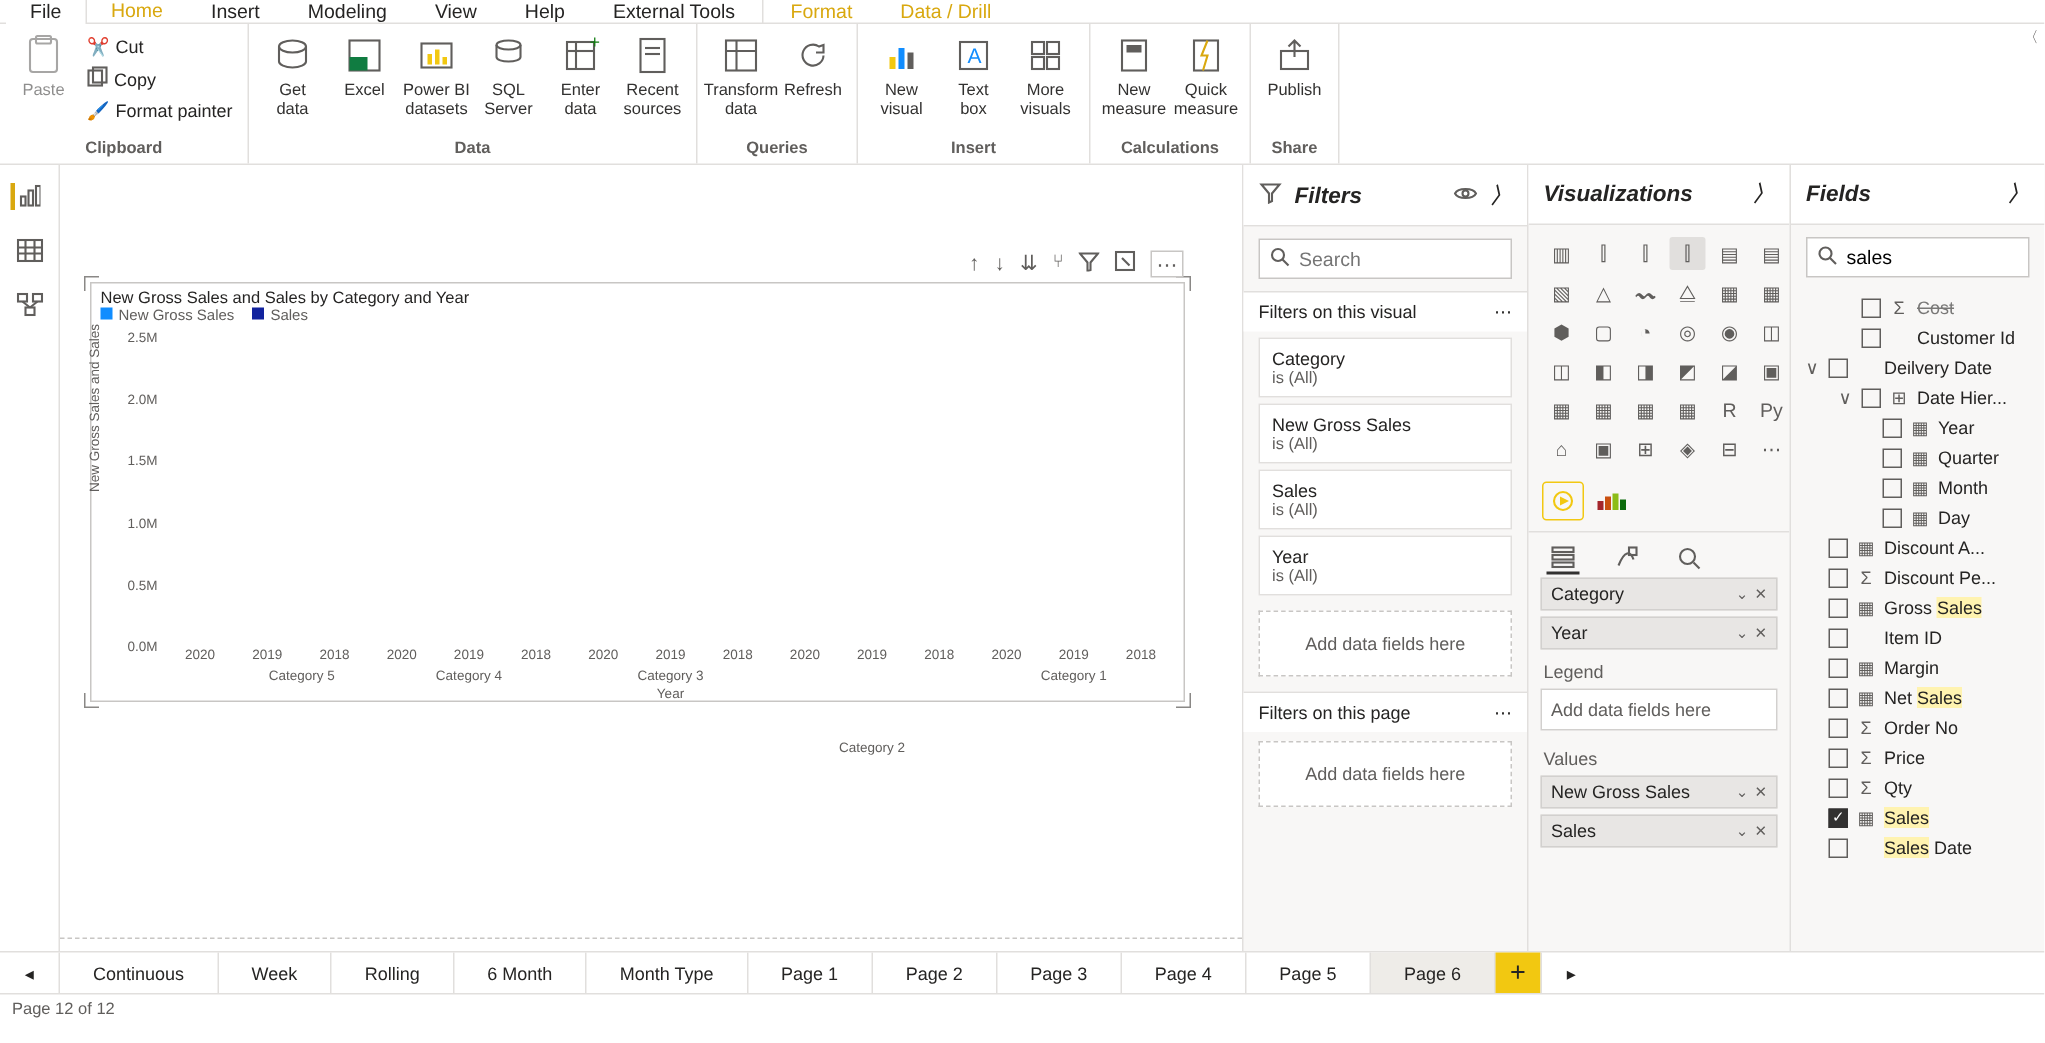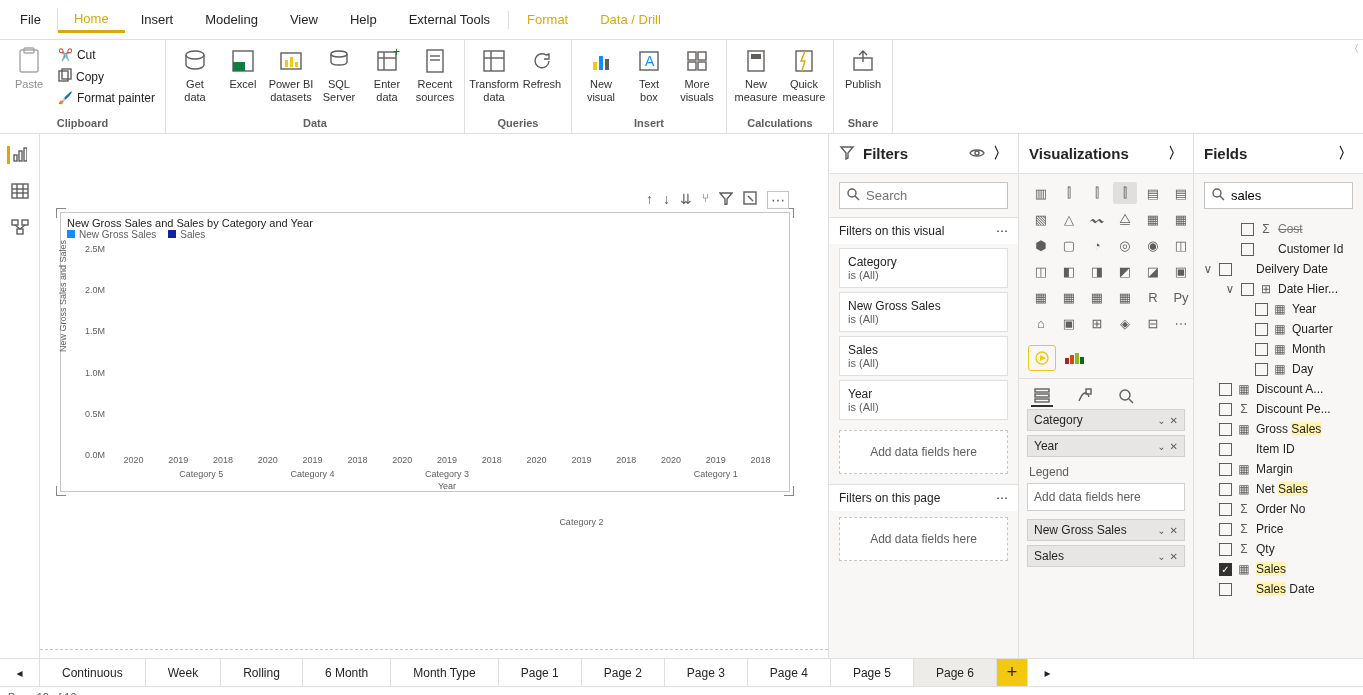--- a/index.html
+++ b/index.html
@@ -1,19 +1,19 @@
 <!DOCTYPE html>
 <html><head>
 <meta charset="utf-8">
 <style>
 * { box-sizing: border-box; margin: 0; padding: 0; font-family: "Segoe UI", Arial, sans-serif; }
 body { background: #fff; color: #252423; font-size: 13px; overflow: hidden; width: 1363px; height: 695px; }
 
 
-.menubar { display: flex; align-items: center; height: 40px; border-bottom: 1px solid #e1dfdd; padding-left: 4px; }
+.menubar { display: flex; align-items: center; height: 16px; border-bottom: 1px solid #e1dfdd; padding-left: 4px; }
 .menubar .menu-item { padding: 4px 16px; cursor: pointer; font-size: 13px; }
 .menubar .menu-item.active { color: #d9a80f; border-bottom: 3px solid #d9a80f; }
 .menubar .menu-item.pill { color: #d9a80f; }
 .menubar .file { background: #fff; border-right: 1px solid #e1dfdd; }
 .menubar .sep { width:1px; height:18px; background:#e1dfdd; margin:0 2px;}
 
 
 .ribbon { display: flex; height: 94px; border-bottom: 1px solid #e1dfdd; background: #fff; font-size: 11px; position: relative;}
 .ribbon-group { display: flex; flex-direction: column; align-items: center; border-right: 1px solid #e1dfdd; padding: 2px 6px; }
 .ribbon-group .items { display: flex; flex: 1; align-items: flex-start; gap: 2px; }
@@ -56,21 +56,21 @@
 .x-cat { top:14px; font-size:9px; }
 .x-title { position:absolute; left:50%; transform:translateX(-50%); top:26px; font-size:9px;}
 .bars { position:absolute; inset:0; }
 .bar-pair { position:absolute; bottom:0; display:flex; gap:1px; align-items:flex-end; width:22px;}
 .bar { width:10px; }
 .b1{background:#118DFF;} .b2{background:#12239E;}
 
 
 .pane { border-left: 1px solid #e1dfdd; background:#f8f7f6; display:flex; flex-direction:column; }
 .filters-pane { width: 190px; }
-.pane-header { display:flex; align-items:center; gap:8px; padding:10px 10px; font-size:15px; font-weight:600; border-bottom:1px solid #e1dfdd; background:#fff;}
+.pane-header { display:flex; align-items:center; gap:8px; padding:10px 10px; font-size:15px; font-weight:600; border-bottom:1px solid #e1dfdd; background:#fff;font-style:italic;}
 .pane-header .spacer{flex:1;}
 .search-box { margin:8px 10px; border:1px solid #c8c6c4; background:#fff; display:flex; align-items:center; padding:4px 6px; gap:6px;}
 .search-box input { border:none; outline:none; flex:1; font-size:13px; background:transparent;}
 .section-h { display:flex; align-items:center; justify-content:space-between; padding:6px 10px; font-size:12px; color:#252423; border-top:1px solid #e1dfdd; background:#fff;}
 .filter-card { margin:4px 10px; border:1px solid #e1dfdd; background:#fff; padding:6px 8px; font-size:12px;}
 .filter-card .fname { color:#252423;}
 .filter-card .fval { color:#605e5c; font-size:11px;}
 .drop-area { margin:6px 10px 10px; border:1px dashed #c8c6c4; background:#fff; text-align:center; color:#605e5c; font-size:12px; padding:14px 4px;}
 
 
@@ -706,20 +706,21 @@
         <span class="fp-ctl">⌄</span>
         <span class="fp-ctl">✕</span>
       </div>
     <div class="field-pill">
         <span class="fp-txt">Year</span>
         <span class="fp-ctl">⌄</span>
         <span class="fp-ctl">✕</span>
       </div>
     <div class="well-label">Legend</div>
     <div class="well-drop">Add data fields here</div>
+    <div class="well-label">Values</div>
     <div class="field-pill">
         <span class="fp-txt">New Gross Sales</span>
         <span class="fp-ctl">⌄</span>
         <span class="fp-ctl">✕</span>
       </div>
     <div class="field-pill">
         <span class="fp-txt">Sales</span>
         <span class="fp-ctl">⌄</span>
         <span class="fp-ctl">✕</span>
       </div>

